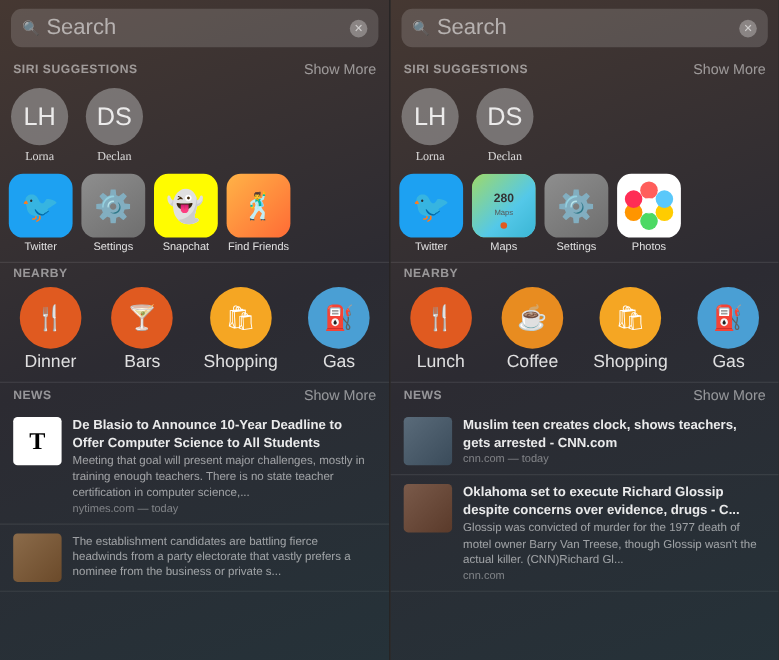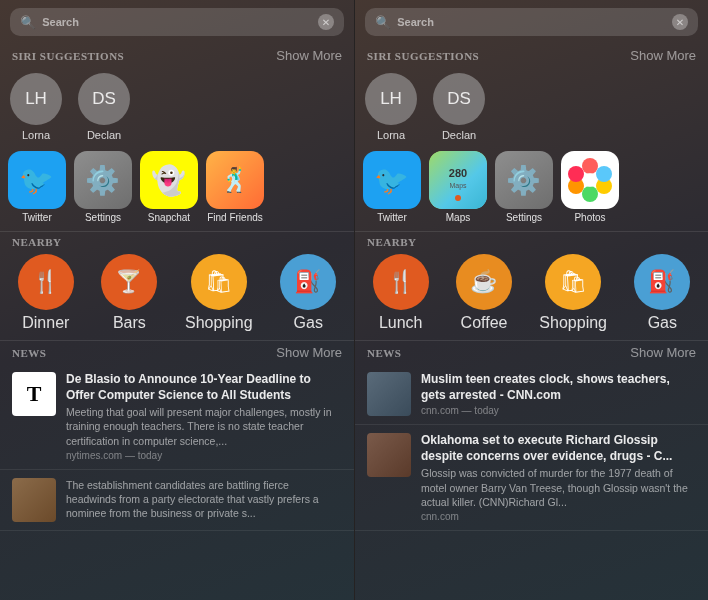--- a/index.html
+++ b/index.html
@@ -46,23 +46,22 @@
       gap: 6px;
     }
 
     .search-icon-svg {
       color: rgba(255,255,255,0.6);
       font-size: 13px;
     }
 
     .search-text {
       color: rgba(255,255,255,0.55);
-      font-size: 11px;
+      font-size: 20px;
       flex: 1;
-      font-weight: bold;
     }
 
     .search-clear {
       width: 16px;
       height: 16px;
       background: rgba(255,255,255,0.3);
       border-radius: 50%;
       display: flex;
       align-items: center;
       justify-content: center;
@@ -77,21 +76,20 @@
       align-items: center;
       padding: 4px 12px 4px;
     }
 
     .section-title {
       font-size: 11px;
       font-weight: 600;
       color: rgba(255,255,255,0.5);
       letter-spacing: 0.5px;
       text-transform: uppercase;
-      font-family: Liberation Serif, serif;
     }
 
     .show-more {
       font-size: 13px;
       color: rgba(255,255,255,0.5);
     }
 
     
     .siri-row {
       display: flex;
@@ -107,28 +105,29 @@
     }
 
     .contact-avatar {
       width: 52px;
       height: 52px;
       border-radius: 50%;
       background: rgba(180,180,180,0.5);
       display: flex;
       align-items: center;
       justify-content: center;
-      font-size: 17px;
+      font-size: 23px;
       font-weight: 500;
       color: rgba(255,255,255,0.85);
     }
 
     .contact-name {
       font-size: 11px;
       color: rgba(255,255,255,0.8);
+      font-family: Liberation Serif, serif;
     }
 
     
     .app-row {
       display: flex;
       padding: 2px 8px 8px;
       gap: 8px;
     }
 
     .app-item {

